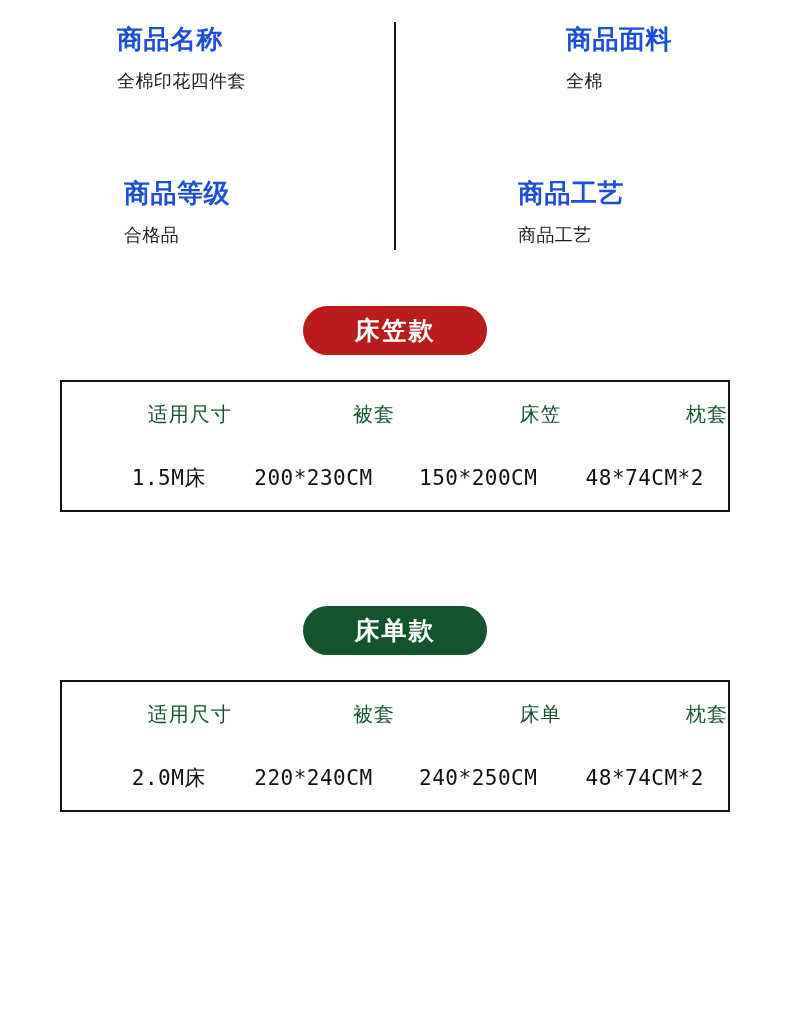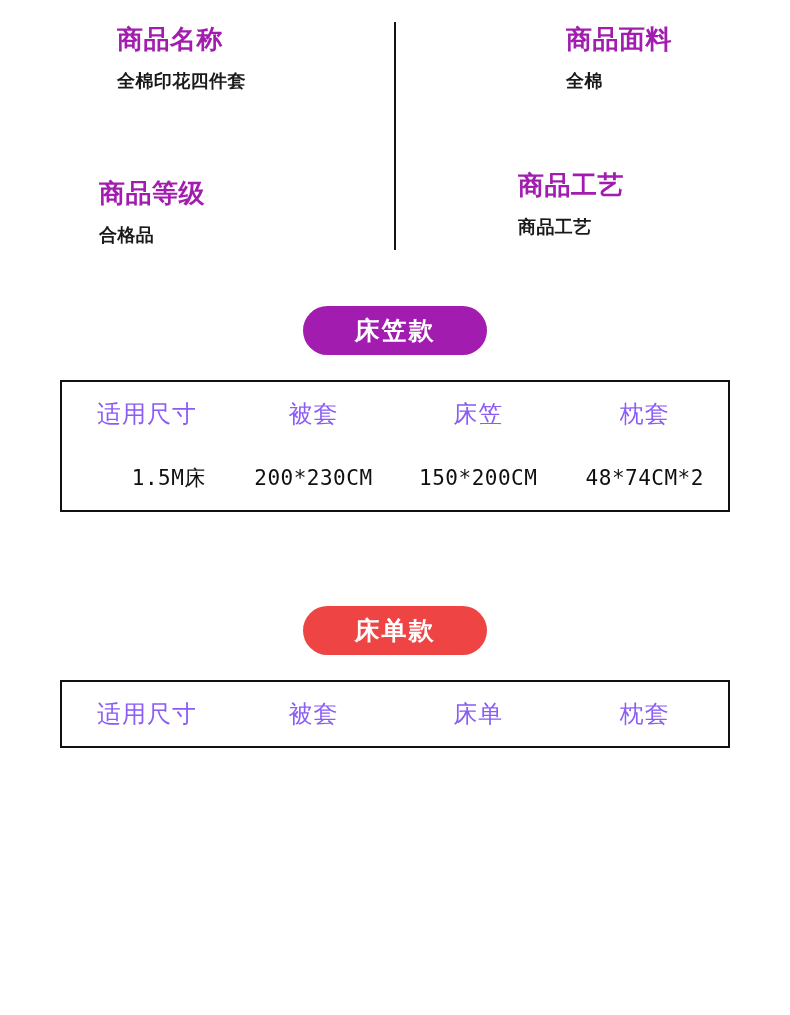--- a/index.html
+++ b/index.html
@@ -30,35 +30,35 @@
     top: 22px;
     width: 2px;
     height: 228px;
     background: #141414;
   }
   .info-cell {
     position: absolute;
   }
   .info-cell.c-name   { left: 117px; top: 24px;  }
   .info-cell.c-fabric { left: 518px; top: 24px; margin-left: 48px;  }
-  .info-cell.c-grade  { left: 99px; top: 178px; }
-  .info-cell.c-craft  { left: 518px; top: 170px; }
+  .info-cell.c-grade  { left: 124px; top: 178px; }
+  .info-cell.c-craft  { left: 518px; top: 178px; }
 
   .info-title {
     font-size: 26px;
     font-weight: 700;
     line-height: 1.18;
     letter-spacing: 0.5px;
-    color: #a21caf;
+    color: #1d4ed8;
     white-space: nowrap;
   }
   .info-value {
     margin-top: 16px;
     font-size: 18px;
-    font-weight: 700;
+    font-weight: 400;
     line-height: 1.2;
     letter-spacing: 0.4px;
     color: #1a1a1a;
     white-space: nowrap;
   }
 
   
   .badge {
     position: absolute;
     left: 303px;
@@ -102,25 +102,26 @@
     padding: 0;
     height: 64px;
     vertical-align: middle;
     text-align: center;
   }
   .spec-table tr:last-child th,
   .spec-table tr:last-child td {
     border-bottom: none;
   }
   .spec-table th {
-    font-size: 24px;
+    font-size: 20px;
     font-weight: 400;
     letter-spacing: 1px;
-    color: #8b5cf6;
+    color: #14532d;
     font-family: "Liberation Sans", "DejaVu Sans", sans-serif;
+    text-align: right;
   }
   .spec-table td {
     font-size: 21px;
     font-weight: 400;
     letter-spacing: 0.5px;
     color: #101010;
     font-family: "DejaVu Sans Mono", "Liberation Mono", monospace;
   }
   .col-size  { width: 25.5%; }
   .col-b     { width: 24.5%; }
@@ -154,21 +155,21 @@
     <div class="info-value">合格品</div>
   </div>
 
   <div class="info-cell c-craft">
     <div class="info-title">商品工艺</div>
     <div class="info-value">商品工艺</div>
   </div>
 
 </div>
 
-<div class="badge b1" style="background: #a21caf; color: rgb(255, 255, 255);">床笠款</div>
+<div class="badge b1" style="background: #b91c1c; color: rgb(255, 255, 255);">床笠款</div>
 
 <div class="spec-table t1">
   <table>
     <colgroup>
       <col class="col-size">
         <col class="col-b">
         <col class="col-c">
         <col class="col-d">
     </colgroup>
     <thead>
@@ -183,34 +184,40 @@
       <tr>
         <td class="cell-size">1.5M床</td>
         <td>200*230CM</td>
         <td>150*200CM</td>
         <td>48*74CM*2</td>
       </tr>
     </tbody>
   </table>
 </div>
 
-<div class="badge b2" style="background: #ef4444; color: rgb(255, 255, 255);">床单款</div>
+<div class="badge b2" style="background: #14532d; color: rgb(255, 255, 255);">床单款</div>
 
 <div class="spec-table t2">
   <table>
     <colgroup>
       <col class="col-size">
         <col class="col-b">
         <col class="col-c">
         <col class="col-d">
     </colgroup>
     <thead>
       <tr>
         <th>适用尺寸</th>
         <th>被套</th>
         <th>床单</th>
         <th>枕套</th>
       </tr>
     </thead>
     <tbody>
+      <tr>
+        <td class="cell-size">2.0M床</td>
+        <td>220*240CM</td>
+        <td>240*250CM</td>
+        <td>48*74CM*2</td>
+      </tr>
     </tbody>
   </table>
 </div>
 
 </body></html>

